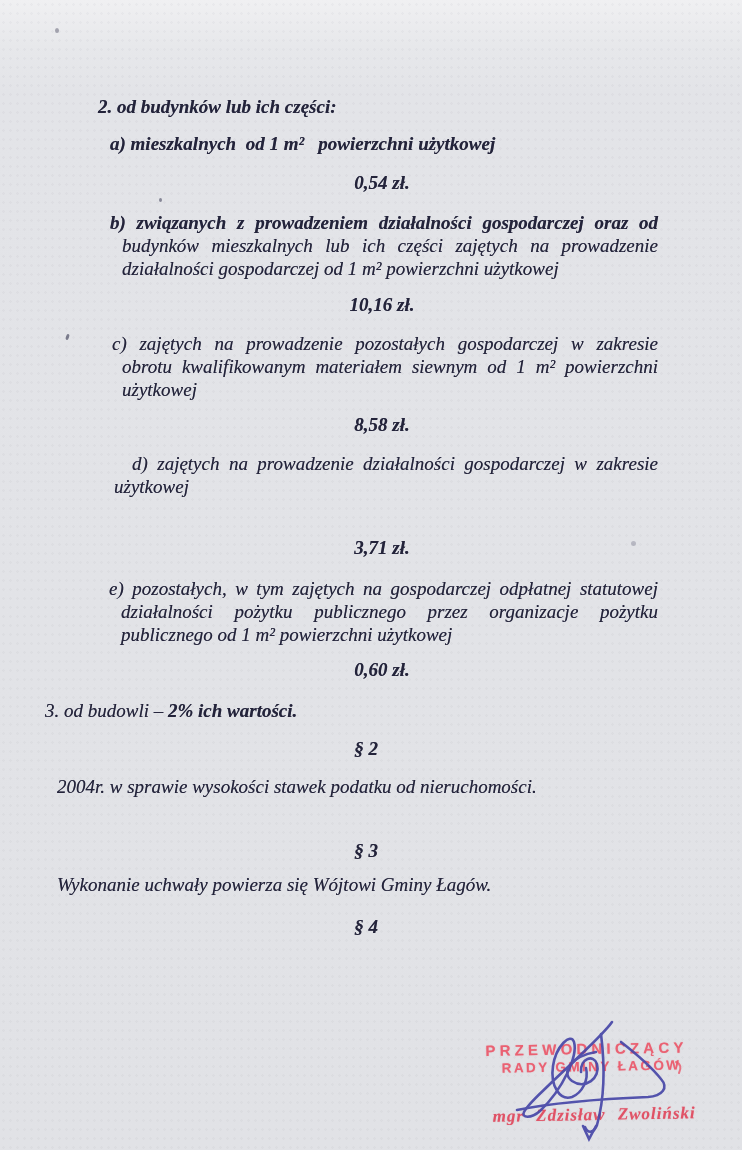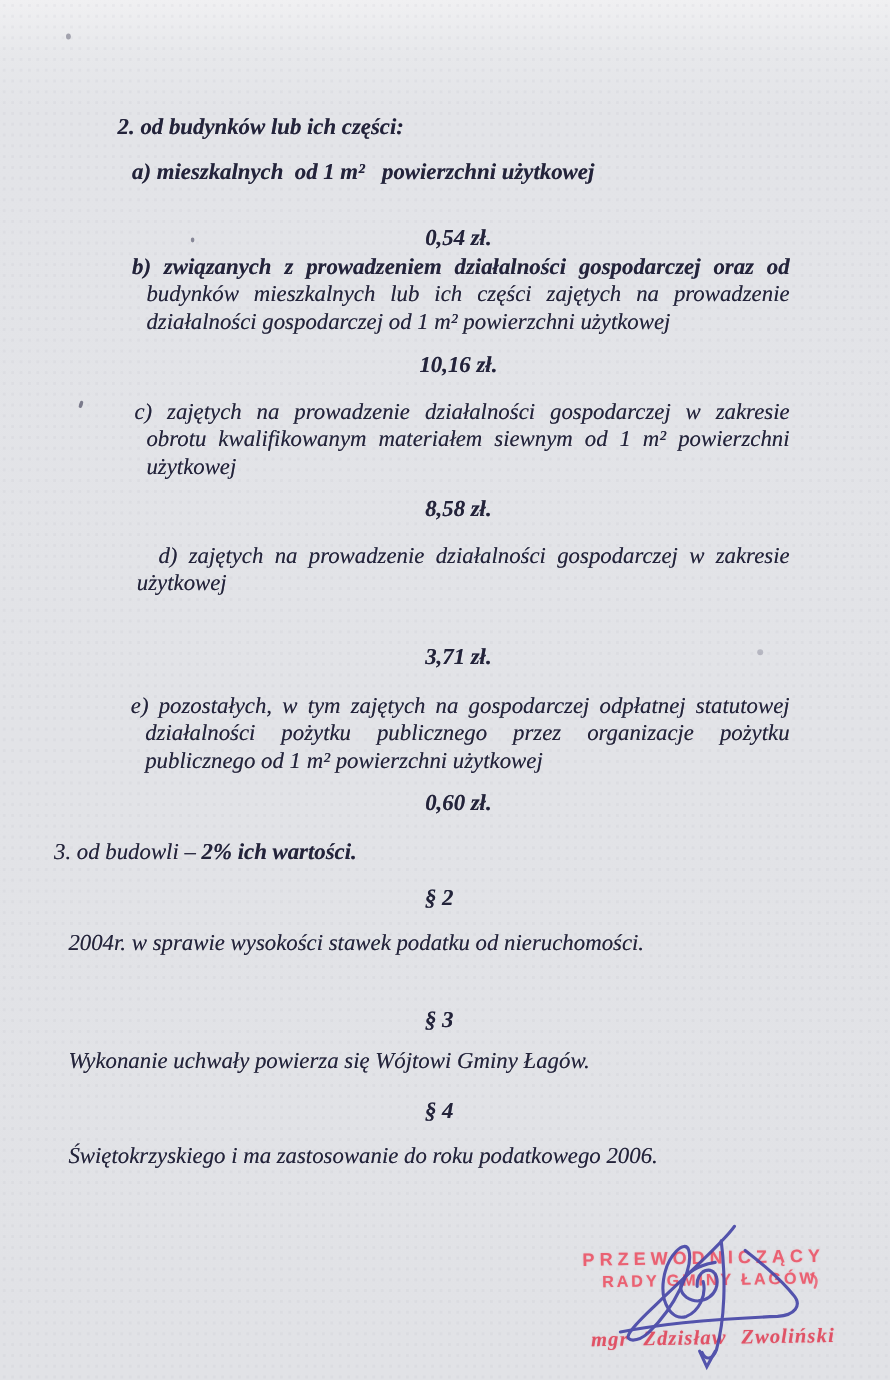--- a/index.html
+++ b/index.html
@@ -58,31 +58,31 @@
 <div id="page">
 
   <div class="speck" style="left:55px;top:28px;width:4px;height:5px;background:rgba(90,90,110,0.5);"></div>
   <div class="speck" style="left:159px;top:198px;width:3px;height:4px;background:rgba(60,60,85,0.55);"></div>
   <div class="speck" style="left:66px;top:334px;width:3px;height:6px;background:rgba(55,55,80,0.6);transform:rotate(18deg);border-radius:40%;"></div>
   <div class="speck" style="left:631px;top:541px;width:5px;height:5px;background:rgba(120,120,140,0.4);"></div>
 
   <div class="abs txt w700" style="left:98px;top:95px;">2. od budynków lub ich części:</div>
 
   <div class="abs txt w600 pre" style="left:110px;top:132px;">a) mieszkalnych  od 1 m²   powierzchni użytkowej</div>
-  <div class="abs txt amount-row" style="top:187px;">0,54 zł.</div>
+  <div class="abs txt amount-row" style="top:171px;">0,54 zł.</div>
 
   <div class="abs txt blk" style="left:110px;top:211px;width:548px;">
     <div class="ln jl w600">b) związanych z prowadzeniem działalności gospodarczej oraz od</div>
     <div class="ln jl ind12">budynków mieszkalnych lub ich części zajętych na prowadzenie</div>
     <div class="ln ind12">działalności gospodarczej od 1 m² powierzchni użytkowej</div>
   </div>
   <div class="abs txt amount-row" style="top:293px;">10,16 zł.</div>
 
   <div class="abs txt blk" style="left:112px;top:332px;width:546px;">
-    <div class="ln jl">c) zajętych na prowadzenie działalności gospodarczej w zakresie</div>
+    <div class="ln jl">c) zajętych na prowadzenie pozostałych gospodarczej w zakresie</div>
     <div class="ln jl ind10">obrotu kwalifikowanym materiałem siewnym od 1 m² powierzchni</div>
     <div class="ln ind10">użytkowej</div>
   </div>
   <div class="abs txt amount-row" style="top:413px;">8,58 zł.</div>
 
   <div class="abs txt blk" style="left:114px;top:452px;width:544px;">
     <div class="ln jl ind18">d) zajętych na prowadzenie działalności gospodarczej w zakresie</div>
     <div class="ln">użytkowej</div>
   </div>
   <div class="abs txt amount-row" style="top:536px;">3,71 zł.</div>
@@ -101,21 +101,20 @@
   <div class="abs txt mark-row" style="top:737px;">§ 2</div>
   <div class="abs txt blk" style="left:57px;top:775px;width:601px;">
     <div class="ln">2004r. w sprawie wysokości stawek podatku od nieruchomości.</div>
   </div>
 
   <div class="abs txt mark-row" style="top:839px;">§ 3</div>
   <div class="abs txt" style="left:57px;top:873px;">Wykonanie uchwały powierza się Wójtowi Gminy Łagów.</div>
 
   <div class="abs txt mark-row" style="top:915px;">§ 4</div>
   <div class="abs txt blk" style="left:57px;top:952px;width:601px;">
-    <div class="ln">Świętokrzyskiego i ma zastosowanie do roku podatkowego 2006.</div>
   </div>
 
   <div id="stamp">
     <div class="stamp-l1">PRZEWODNICZĄCY</div>
     <div class="stamp-l2">RADY GMINY ŁAGÓW</div>
     <div class="stamp-l3">mgr Zdzisław Zwoliński</div>
   </div>
 
   <svg class="ink" width="742" height="1150" viewBox="0 0 742 1150">
     <g fill="none" stroke="#4747a8" stroke-width="2.6" stroke-linecap="round" opacity="0.92">

